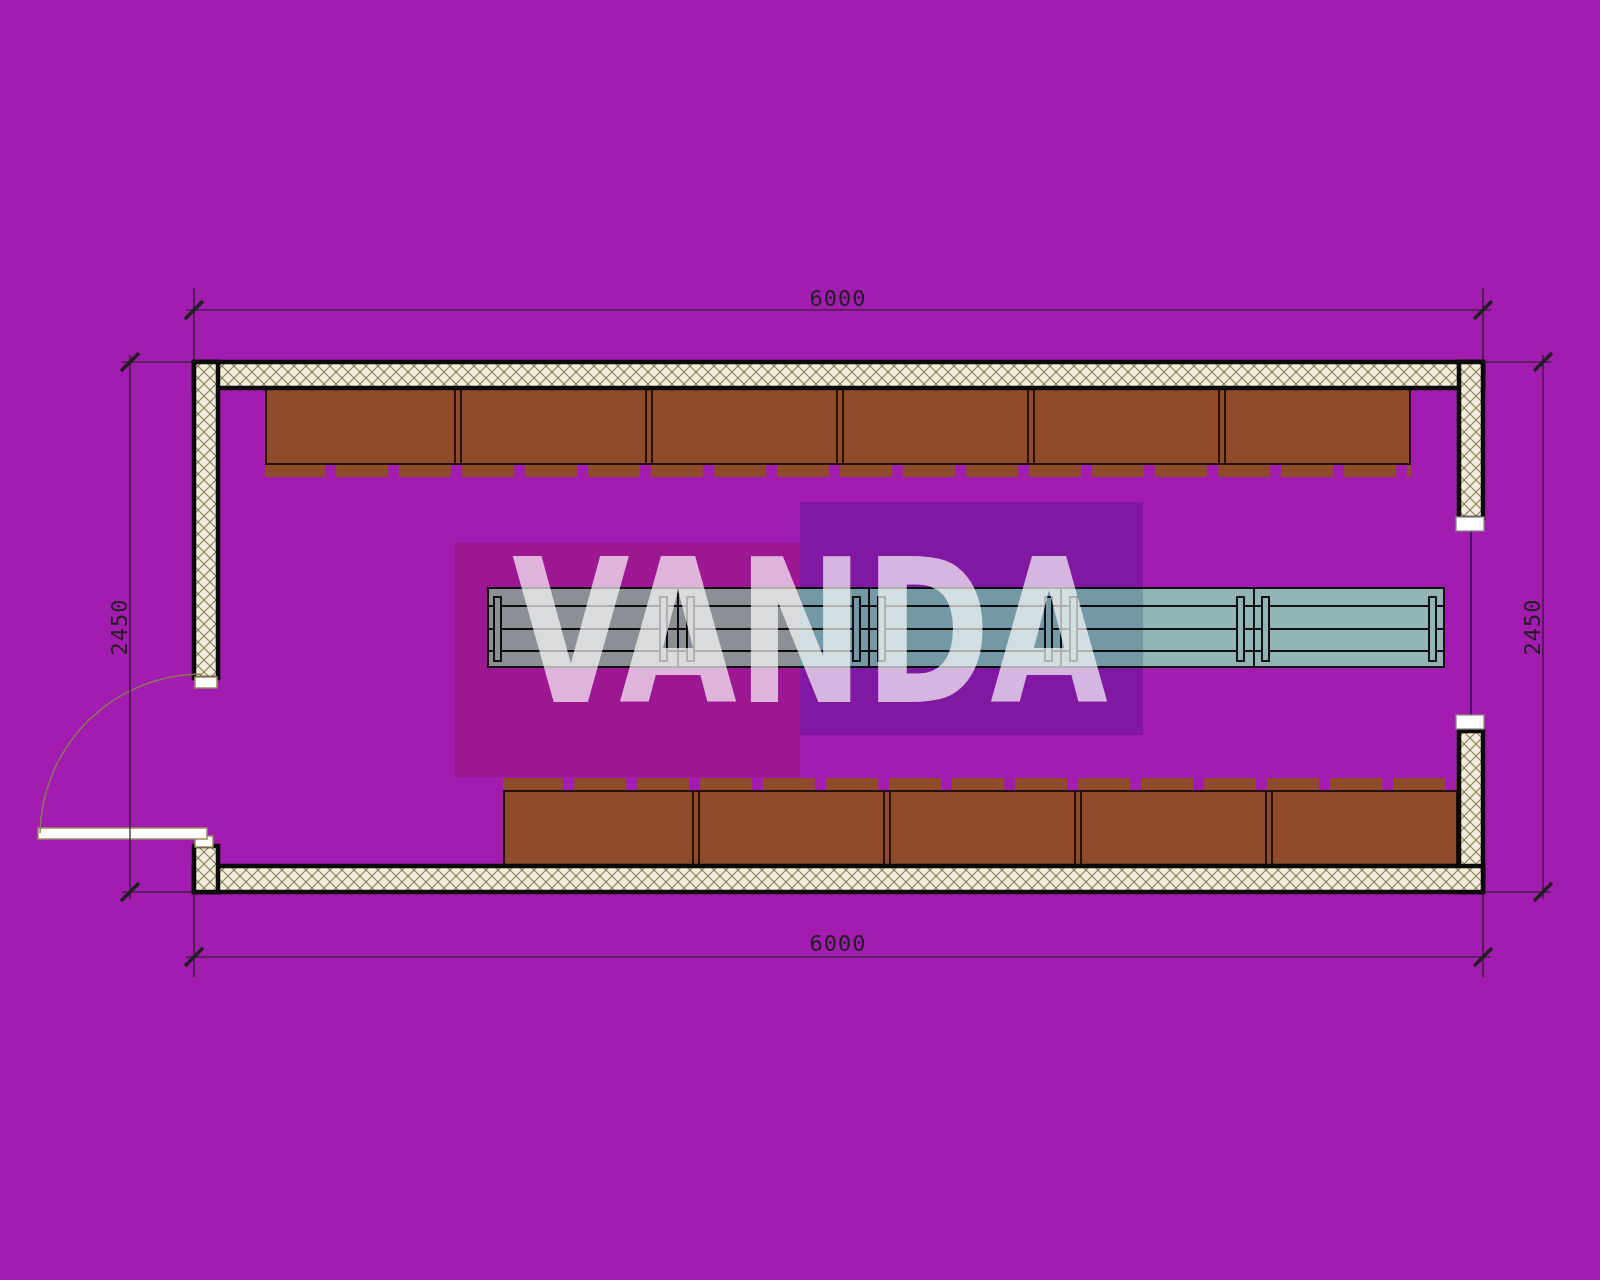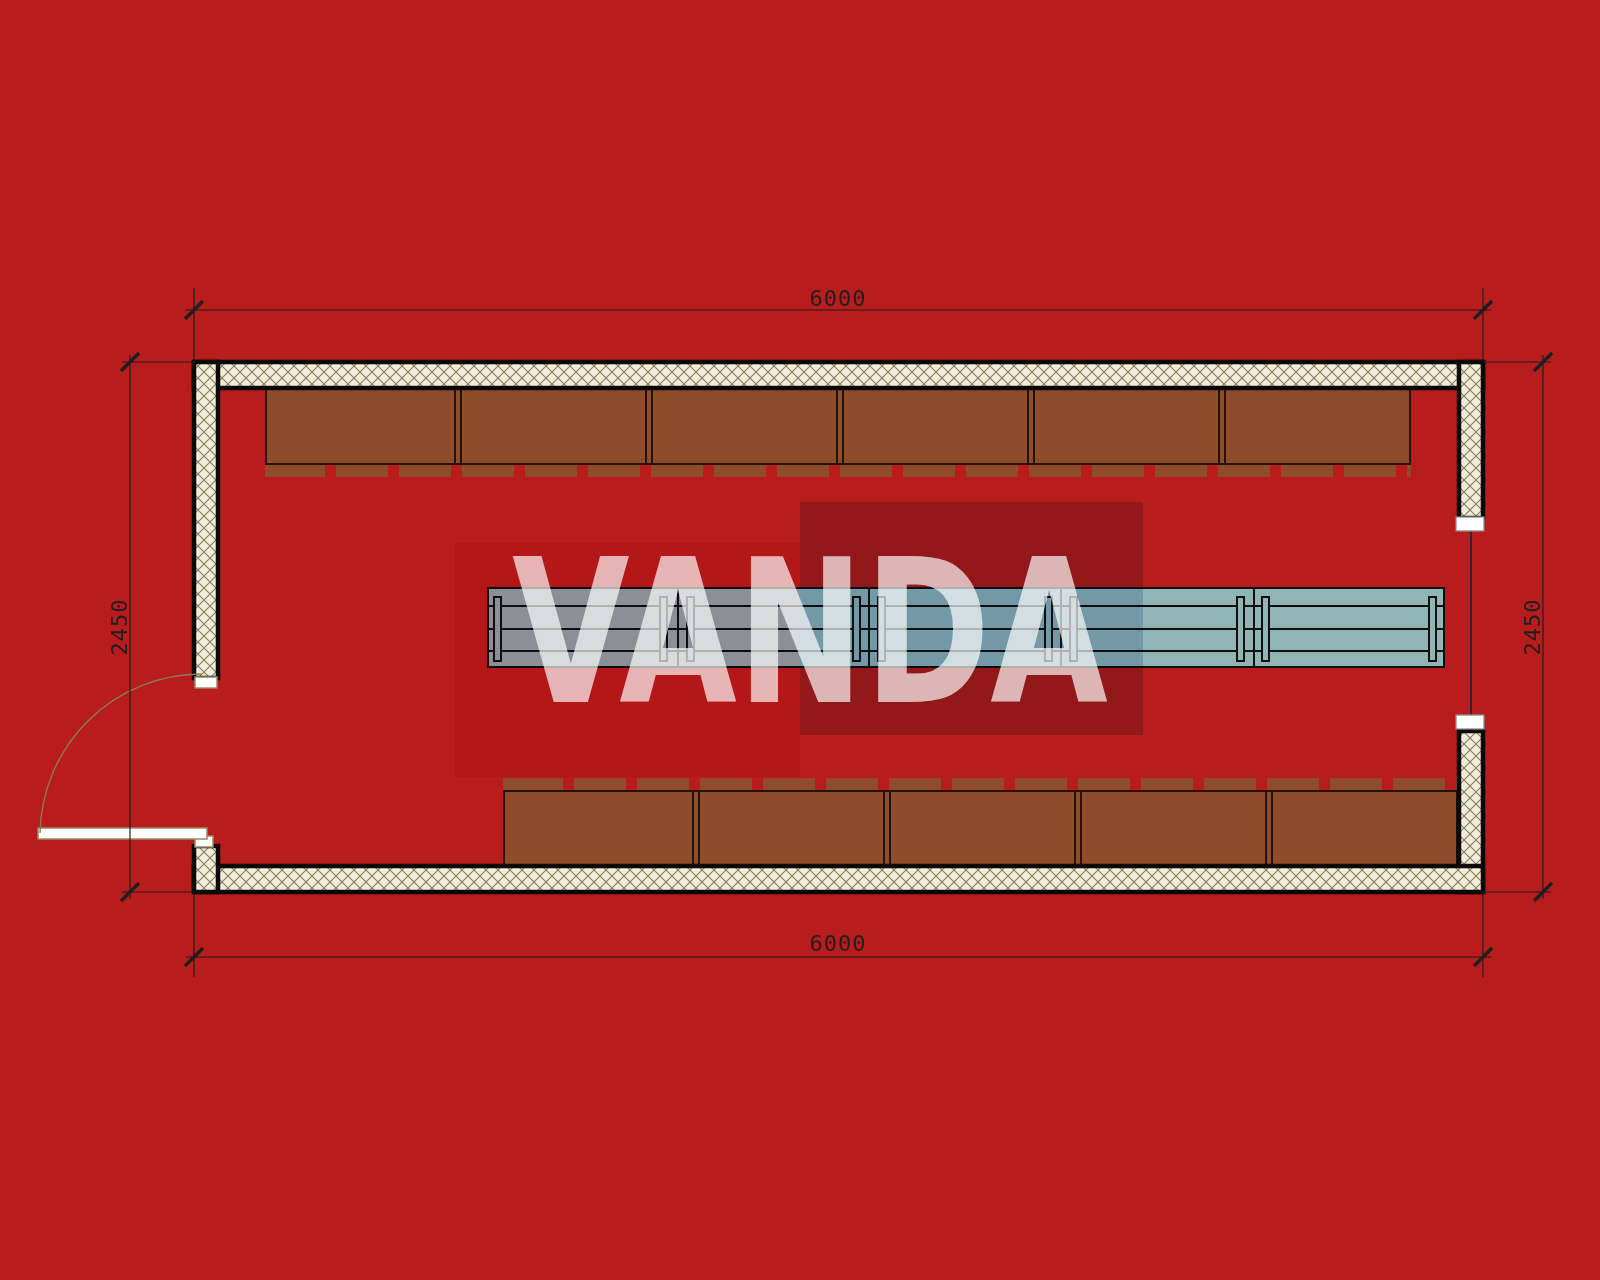--- a/index.html
+++ b/index.html
@@ -2,21 +2,21 @@
 <html style="--pink: #f7cbd5; --blue: #cad8eb; --bench: #8e4c2b; --bench_border: #26120a; --table: #91b5b4; --table_line: #101010; --hatch_bg: #f2ecda; --hatch_line: #867c58; --wall_stroke: #0a0a0a; --dim: #1f1f1f; --door: #9b8b64; --arc: #8a7a5a; --window_line: #16233f; --window_cap: #8a8a8a; --white: #ffffff;"><head>
 <meta charset="utf-8">
 <style>
   :root{
     --pink:#f7cbd5; --blue:#cad8eb; --bench:#8e4c2b; --bench_border:#26120a;
     --table:#91b5b4; --table_line:#101010; --hatch_bg:#f2ecda; --hatch_line:#867c58;
     --wall_stroke:#0a0a0a; --dim:#1f1f1f; --door:#9b8b64; --arc:#8a7a5a;
     --window_line:#16233f; --window_cap:#8a8a8a; --white:#ffffff;
   }
   html,body{margin:0;padding:0;background:#fff;}
-  #canvas{position:relative;width:1600px;height:1280px;background:#b91c1c;overflow:hidden;
+  #canvas{position:relative;width:1600px;height:1280px;background:#a21caf;overflow:hidden;
           font-family:"DejaVu Sans", sans-serif;}
   
   .bench-row{position:absolute;background:var(--bench);border:2px solid var(--bench_border);box-sizing:border-box;}
   .bench-sep{position:absolute;top:0;bottom:0;width:8px;border-left:2px solid var(--bench_border);
              border-right:2px solid var(--bench_border);box-sizing:border-box;}
   .feet{position:absolute;height:12px;
         background-image:repeating-linear-gradient(90deg,var(--bench) 0 52px,rgba(0,0,0,0) 52px 63px);
         background-position:8px 0;background-repeat:repeat-x;}
   #table{position:absolute;left:487px;top:587px;width:958px;height:81px;background:var(--table);
          border:2px solid var(--table_line);box-sizing:border-box;}

